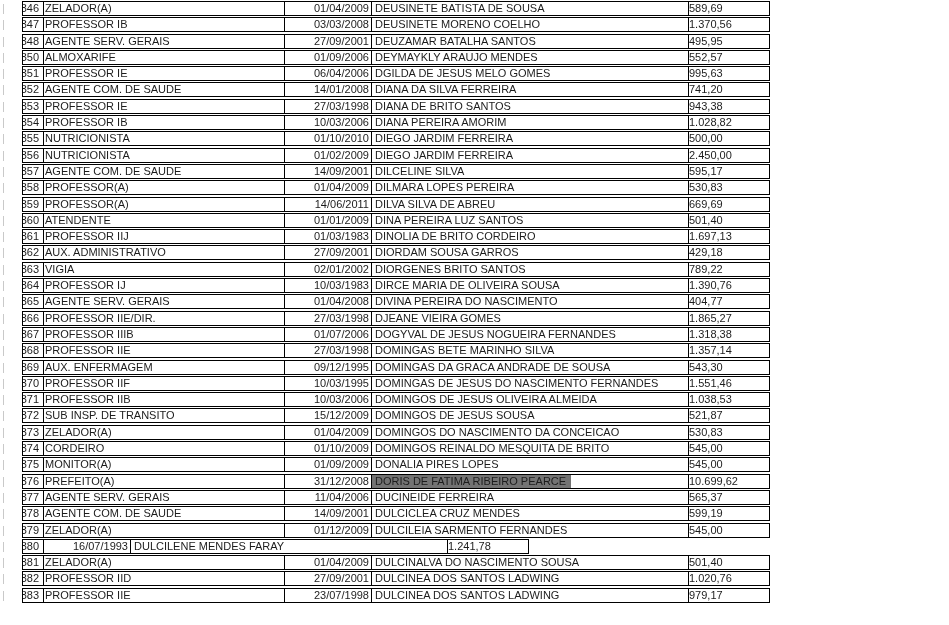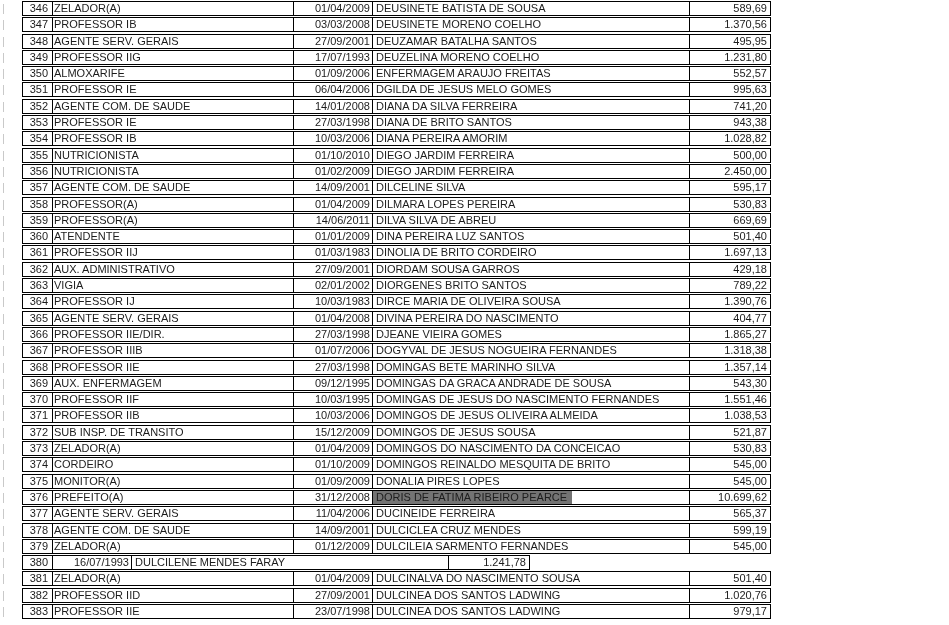--- a/index.html
+++ b/index.html
@@ -45,26 +45,26 @@
     height: 15px;
     display: flex;
     align-items: center;
     overflow: hidden;
     white-space: nowrap;
     font-size: 11px;
     color: #1c1c1c;
     line-height: 13px;
   }
   .cell + .cell { margin-left: -1px; }
-  .c-num   { width: 31px;  justify-content: flex-end; padding-right: 4px; }
+  .c-num   { width: 22px;  justify-content: flex-end; padding-right: 4px; }
   .c-pos   { width: 242px; justify-content: flex-start; padding-left: 1px; }
-  .c-date  { width: 80px; justify-content: flex-end; padding-right: 2px; }
+  .c-date  { width: 88px; justify-content: flex-end; padding-right: 2px; }
   .c-name  { width: 318px; justify-content: flex-start; }
   .c-name .txt { padding-left: 3px; }
-  .c-val   { width: 82px;  justify-content: flex-end; padding-right: 3px; }
+  .c-val   { width: 82px;  padding-right: 3px; }
   .c-name .txt.sel {
     align-self: stretch;
     display: flex;
     align-items: center;
     padding-right: 5px;
   }
 </style>
 </head>
 <body>
 
@@ -116,47 +116,30 @@
         </div>
         <div class="cell c-name">
           <span class="txt">DEUZAMAR BATALHA SANTOS</span>
         </div>
         <div class="cell c-val">
           <span class="txt">495,95</span>
         </div>
       </div>
       <div class="t-row">
         <div class="cell c-num">
-          <span class="txt">349</span>
-        </div>
-        <div class="cell c-pos">
-          <span class="txt">PROFESSOR IIG</span>
-        </div>
-        <div class="cell c-date">
-          <span class="txt">17/07/1993</span>
-        </div>
-        <div class="cell c-name">
-          <span class="txt">DEUZELINA MORENO COELHO</span>
-        </div>
-        <div class="cell c-val">
-          <span class="txt">1.231,80</span>
-        </div>
-      </div>
-      <div class="t-row">
-        <div class="cell c-num">
           <span class="txt">350</span>
         </div>
         <div class="cell c-pos">
           <span class="txt">ALMOXARIFE</span>
         </div>
         <div class="cell c-date">
           <span class="txt">01/09/2006</span>
         </div>
         <div class="cell c-name">
-          <span class="txt">ENFERMAGEM ARAUJO FREITAS</span>
+          <span class="txt">DEYMAYKLY ARAUJO MENDES</span>
         </div>
         <div class="cell c-val">
           <span class="txt">552,57</span>
         </div>
       </div>
       <div class="t-row">
         <div class="cell c-num">
           <span class="txt">351</span>
         </div>
         <div class="cell c-pos">

